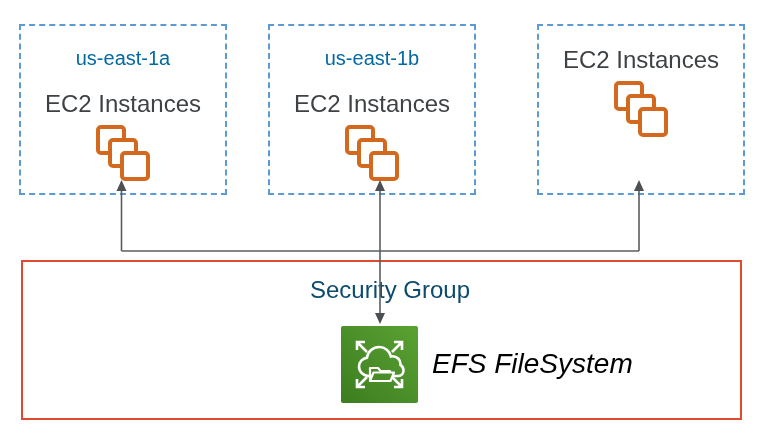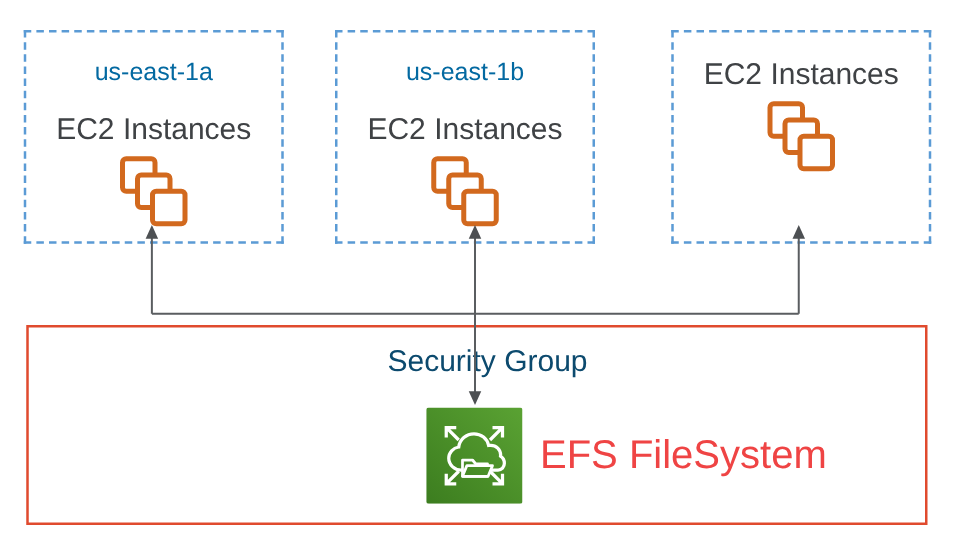--- a/index.html
+++ b/index.html
@@ -35,21 +35,21 @@
     border:2px solid #e04a2e;background:#ffffff;
   }
   .sg-label{
     position:absolute;left:390px;top:276px;transform:translateX(-50%);
     font-size:24px;line-height:28px;color:#0c4a6e;white-space:nowrap;
   }
   
   .efs-icon{position:absolute;left:341px;top:326px;width:77px;height:77px;}
   .efs-label{
     position:absolute;left:432px;top:364px;transform:translateY(-50%);
-    font-size:32px;color:#ef4444;white-space:nowrap;
+    font-size:28px;color:#000000;white-space:nowrap;font-style:italic;
   }
   
   .connectors{position:absolute;left:0;top:0;pointer-events:none;z-index:10;}
 </style>
 </head>
 <body>
 
 <div class="canvas">
 
   <div class="az-box az1">

